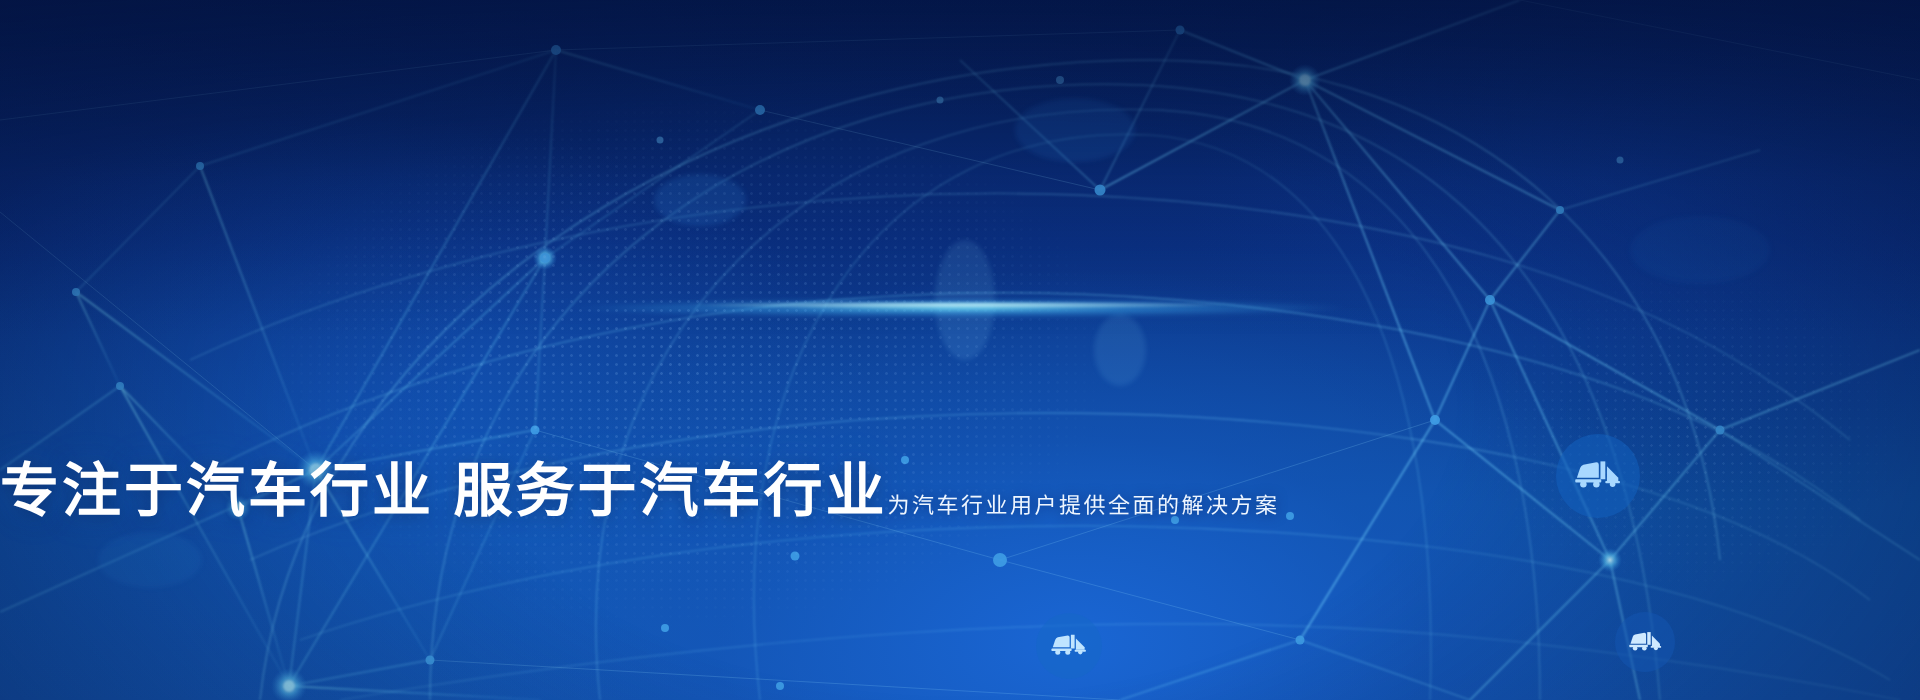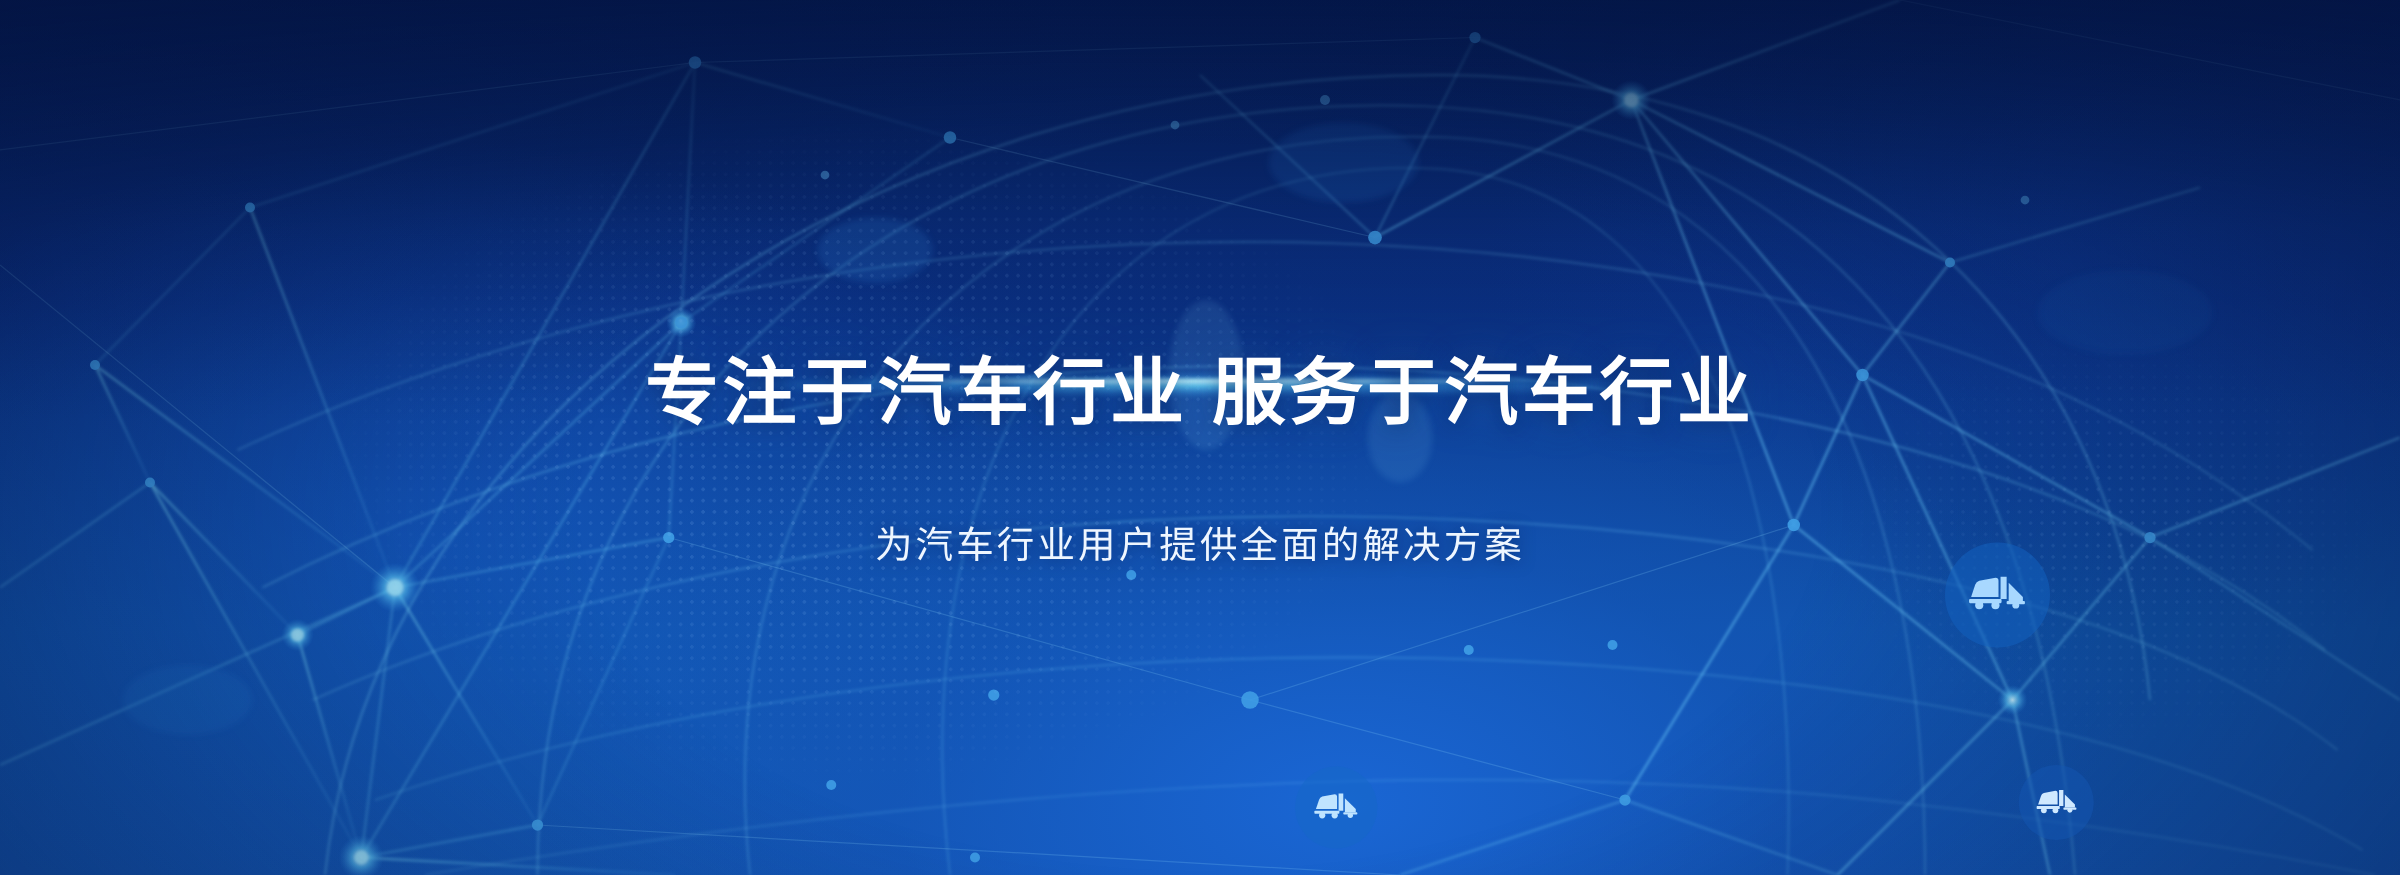--- a/index.html
+++ b/index.html
@@ -65,37 +65,36 @@
     transform:translateX(-50%);
     background:radial-gradient(ellipse 50% 50% at 50% 50%, rgba(200,250,255,0.9) 0%, rgba(120,220,255,0) 78%);
     filter:blur(1px);
   }
 
   svg.bg-svg{position:absolute;inset:0;width:1920px;height:700px;}
 
   
   .content{
     position:absolute;inset:0;
-    display:flex;flex-direction:column;align-items:center;
+    display:flex;flex-direction:row;align-items:center;
     padding-top:284px;
-    gap:44px;
   }
   .hero-title{
     margin:0;
     font-size:59px;
     line-height:1.04;
     font-weight:700;
     color:#ffffff;
     letter-spacing:3px;
     white-space:nowrap;
     text-shadow:0 2px 18px rgba(4,26,80,0.55), 0 0 34px rgba(80,170,255,0.28);
   }
   .hero-sub{
     margin:22px 0 0 0;
-    font-size:30px;
+    font-size:22px;
     font-weight:400;
     color:#eef6ff;
     letter-spacing:2.5px;
     white-space:nowrap;
     text-shadow:0 1px 12px rgba(4,26,80,0.5);
   }
 
   
   .truck-badge{
     position:absolute;

